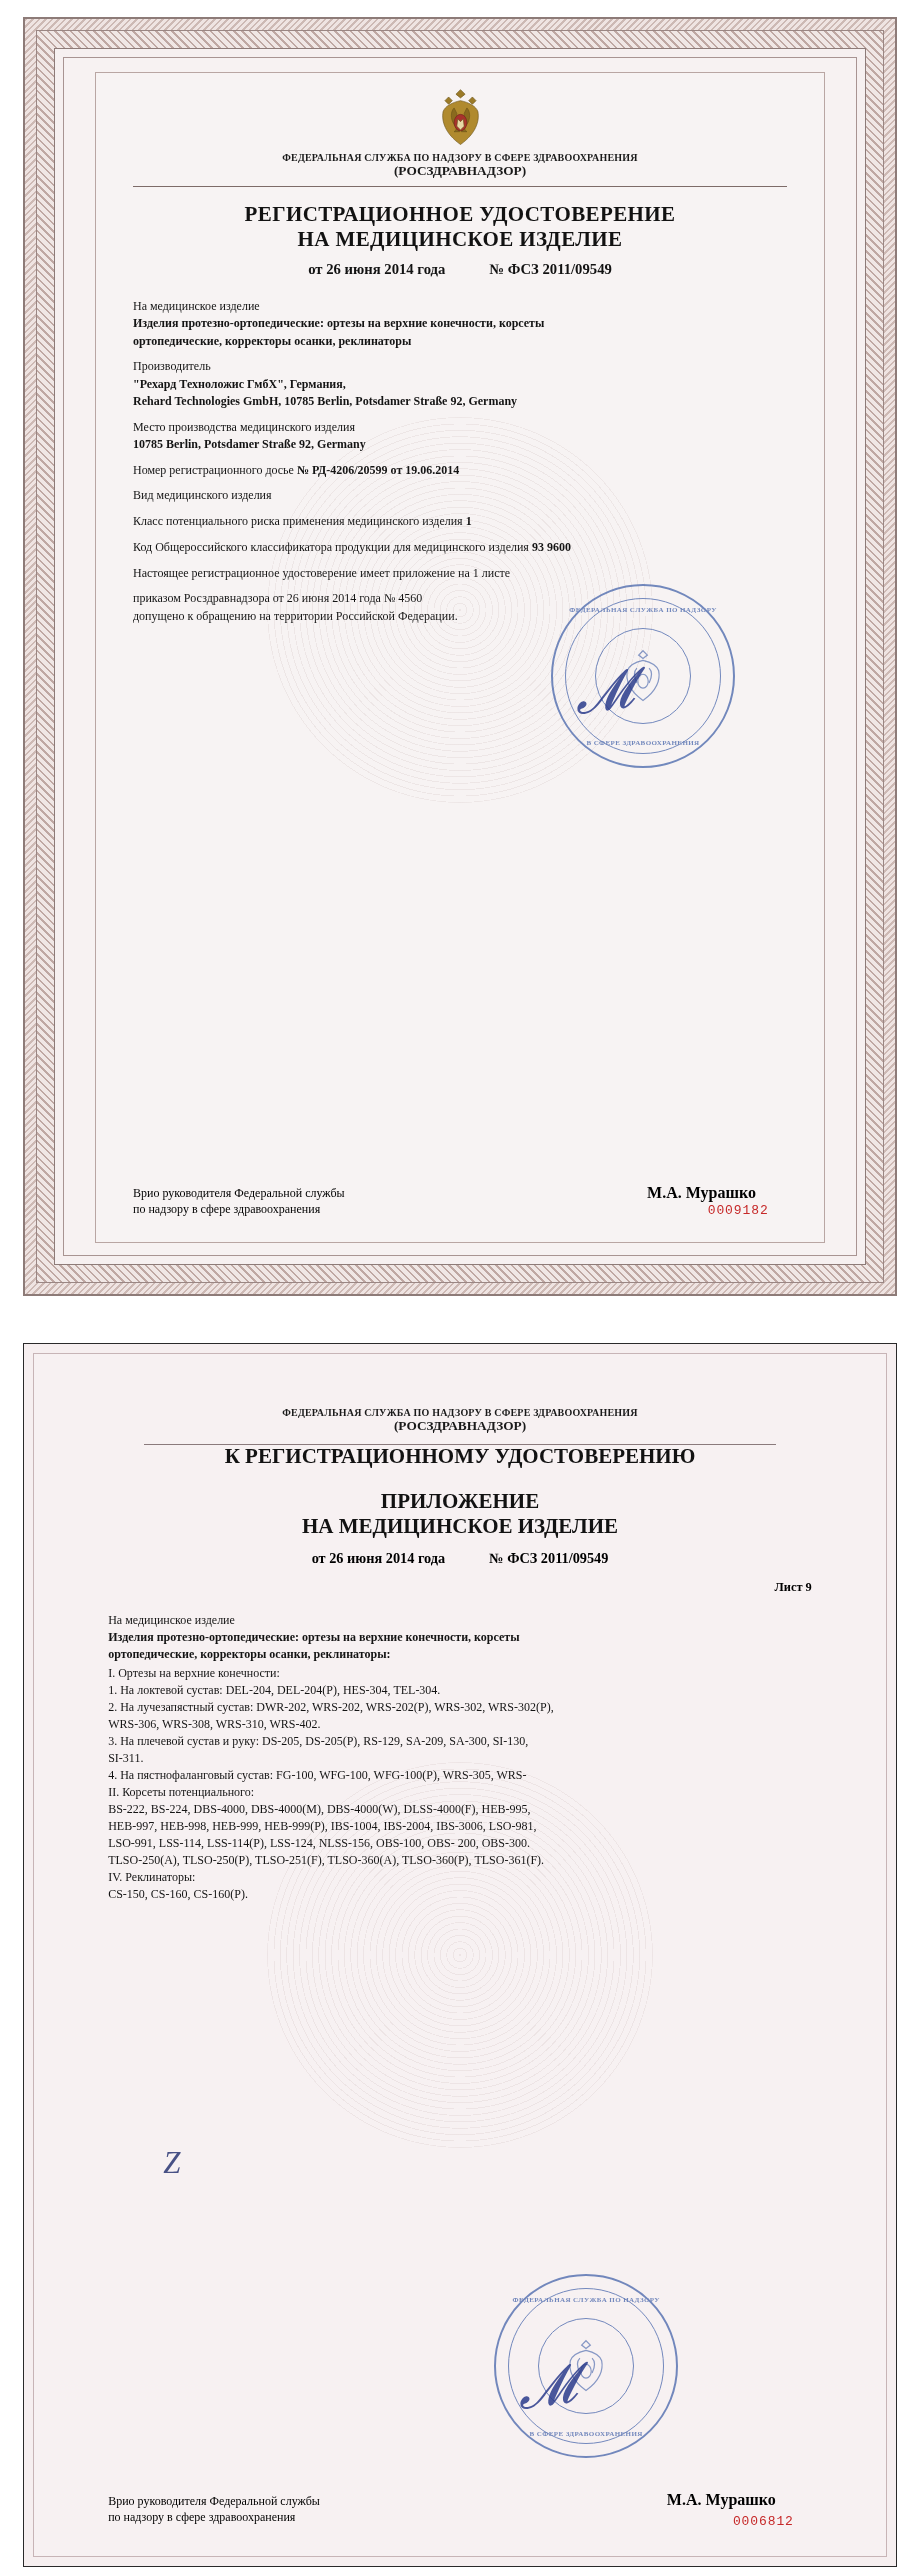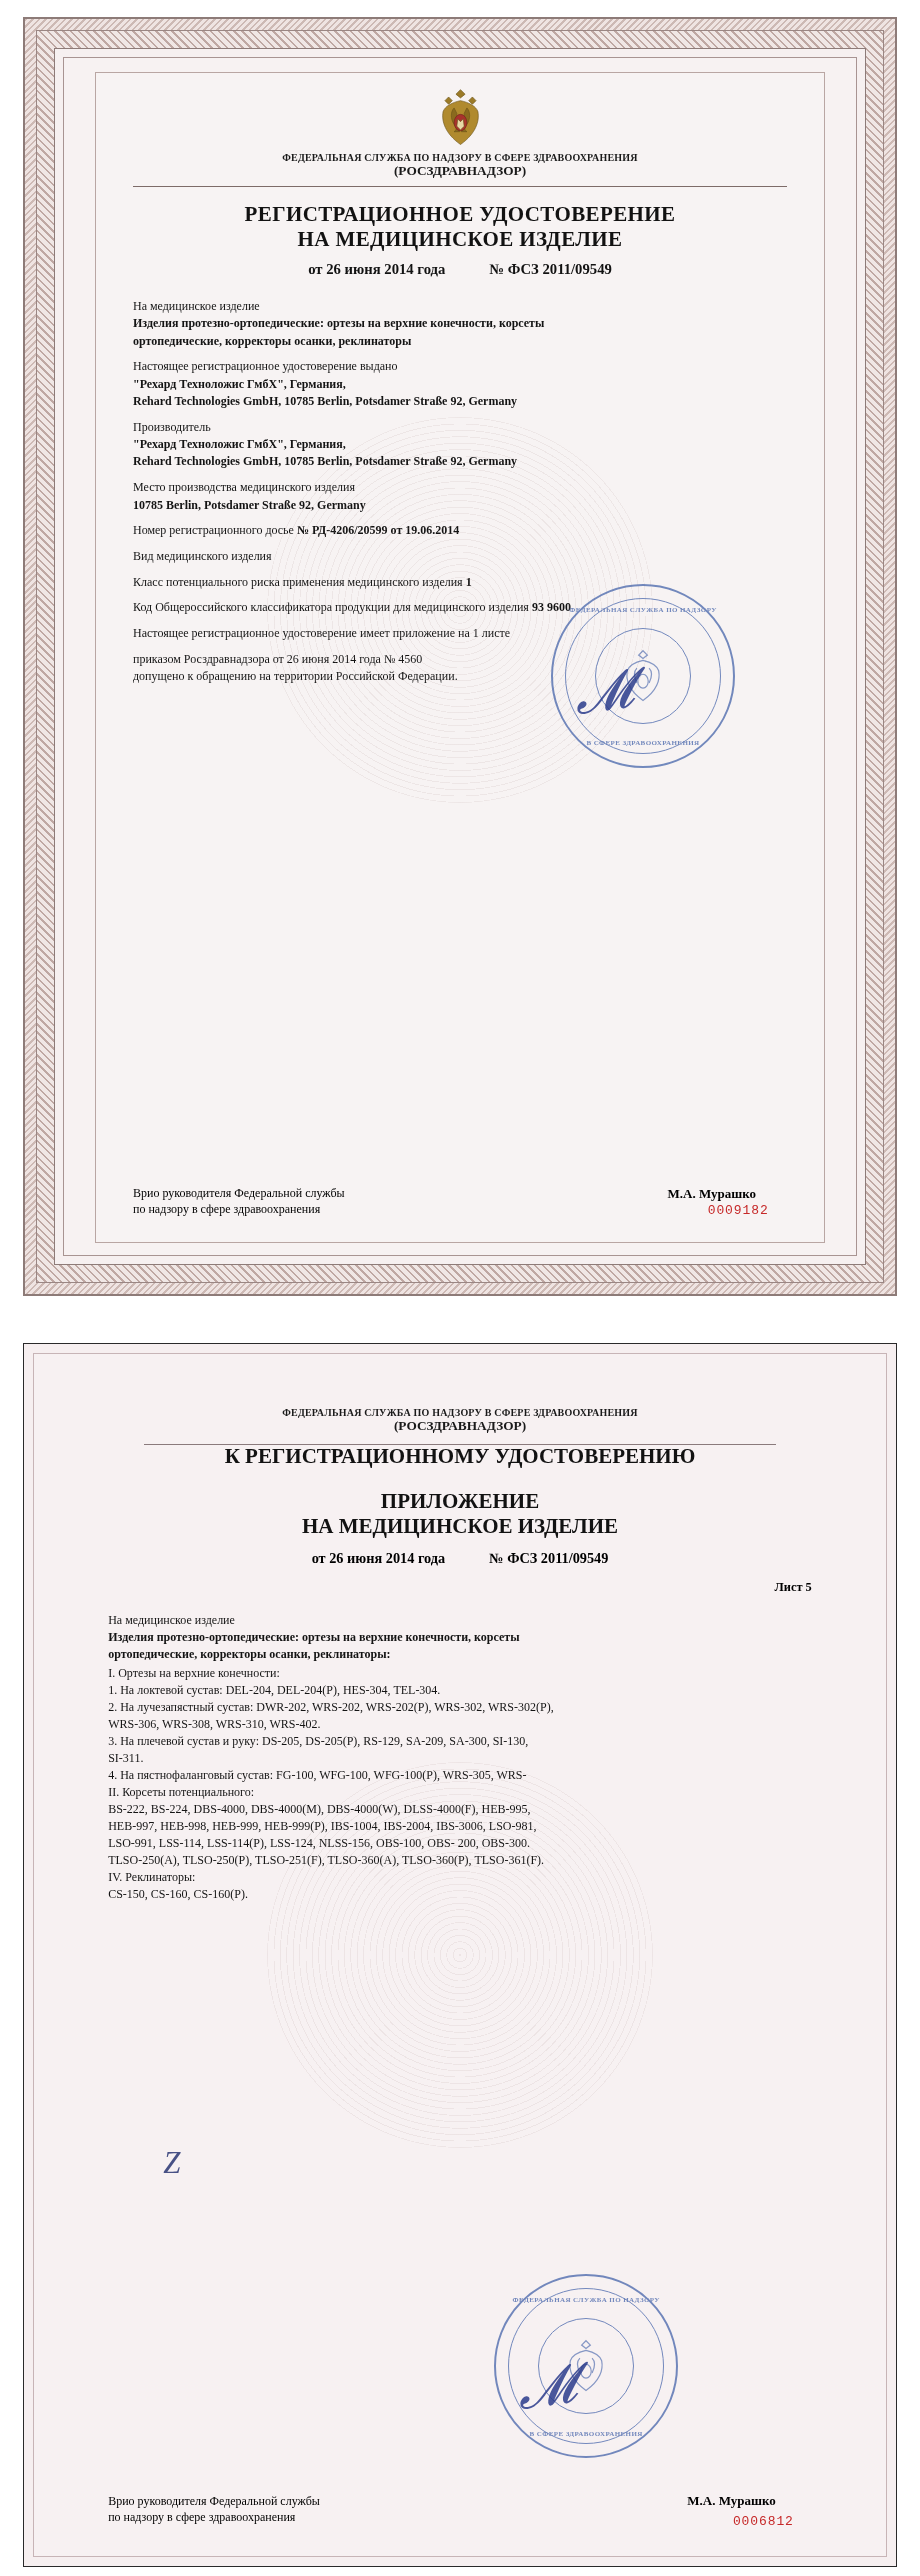--- a/index.html
+++ b/index.html
@@ -160,21 +160,21 @@
   .sig-title {
     font-weight: normal;
     line-height: 1.35;
     width: 304px;
   }
   .sig-name {
     position: absolute;
     right: 31px;
     bottom: 15.6px;
     font-weight: bold;
-    font-size: 13px;
+    font-size: 16px;
   }
   .sig-number {
     position: absolute;
     right: 18.4px;
     bottom: -0.9px;
     color: #c62828;
     font-size: 13px;
     font-family: "Liberation Mono", monospace;
     letter-spacing: 0.9px;
   }
@@ -352,25 +352,20 @@
       </div>
 
       <div class="body1">
 
         <div class="blk">
           <div class="lbl">На медицинское изделие</div>
           <div class="val">Изделия протезно-ортопедические: ортезы на верхние конечности, корсеты</div>
           <div class="val">ортопедические, корректоры осанки, реклинаторы</div>
         </div>
 
-        <div class="blk">
-          <div class="lbl">Настоящее регистрационное удостоверение выдано</div>
-          <div class="val">"Рехард Техноложис ГмбХ", Германия,</div>
-          <div class="val">Rehard Technologies GmbH, 10785 Berlin, Potsdamer Straße 92, Germany</div>
-        </div>
 
         <div class="blk">
           <div class="lbl">Производитель</div>
           <div class="val">"Рехард Техноложис ГмбХ", Германия,</div>
           <div class="val">Rehard Technologies GmbH, 10785 Berlin, Potsdamer Straße 92, Germany</div>
         </div>
 
         <div class="blk">
           <div class="lbl">Место производства медицинского изделия</div>
           <div class="val">10785 Berlin, Potsdamer Straße 92, Germany</div>
@@ -446,21 +441,21 @@
       <div class="rule2"></div>
 
       <div class="title2">К РЕГИСТРАЦИОННОМУ УДОСТОВЕРЕНИЮ</div>
       <div class="title2" style="margin-top:20px;">ПРИЛОЖЕНИЕ</div>
       <div class="title2">НА МЕДИЦИНСКОЕ ИЗДЕЛИЕ</div>
 
       <div class="dateline2">
         <span>от  26 июня 2014 года</span><span class="num" style="margin-left:44px;">№  ФСЗ 2011/09549</span>
       </div>
 
-      <div class="sheet">Лист   5</div>
+      <div class="sheet">Лист   9</div>
 
       <div class="body2">
         <div>На медицинское изделие</div>
         <div class="b">Изделия протезно-ортопедические: ортезы на верхние конечности, корсеты</div>
         <div class="b">ортопедические, корректоры осанки, реклинаторы:</div>
 
         <div style="margin-top:1.8px;">
           <div>I. Ортезы на верхние конечности:</div>
           <div>1. На локтевой сустав: DEL-204, DEL-204(P), HES-304, TEL-304.</div>
           <div>2. На лучезапястный сустав: DWR-202, WRS-202, WRS-202(P), WRS-302, WRS-302(P),</div>

